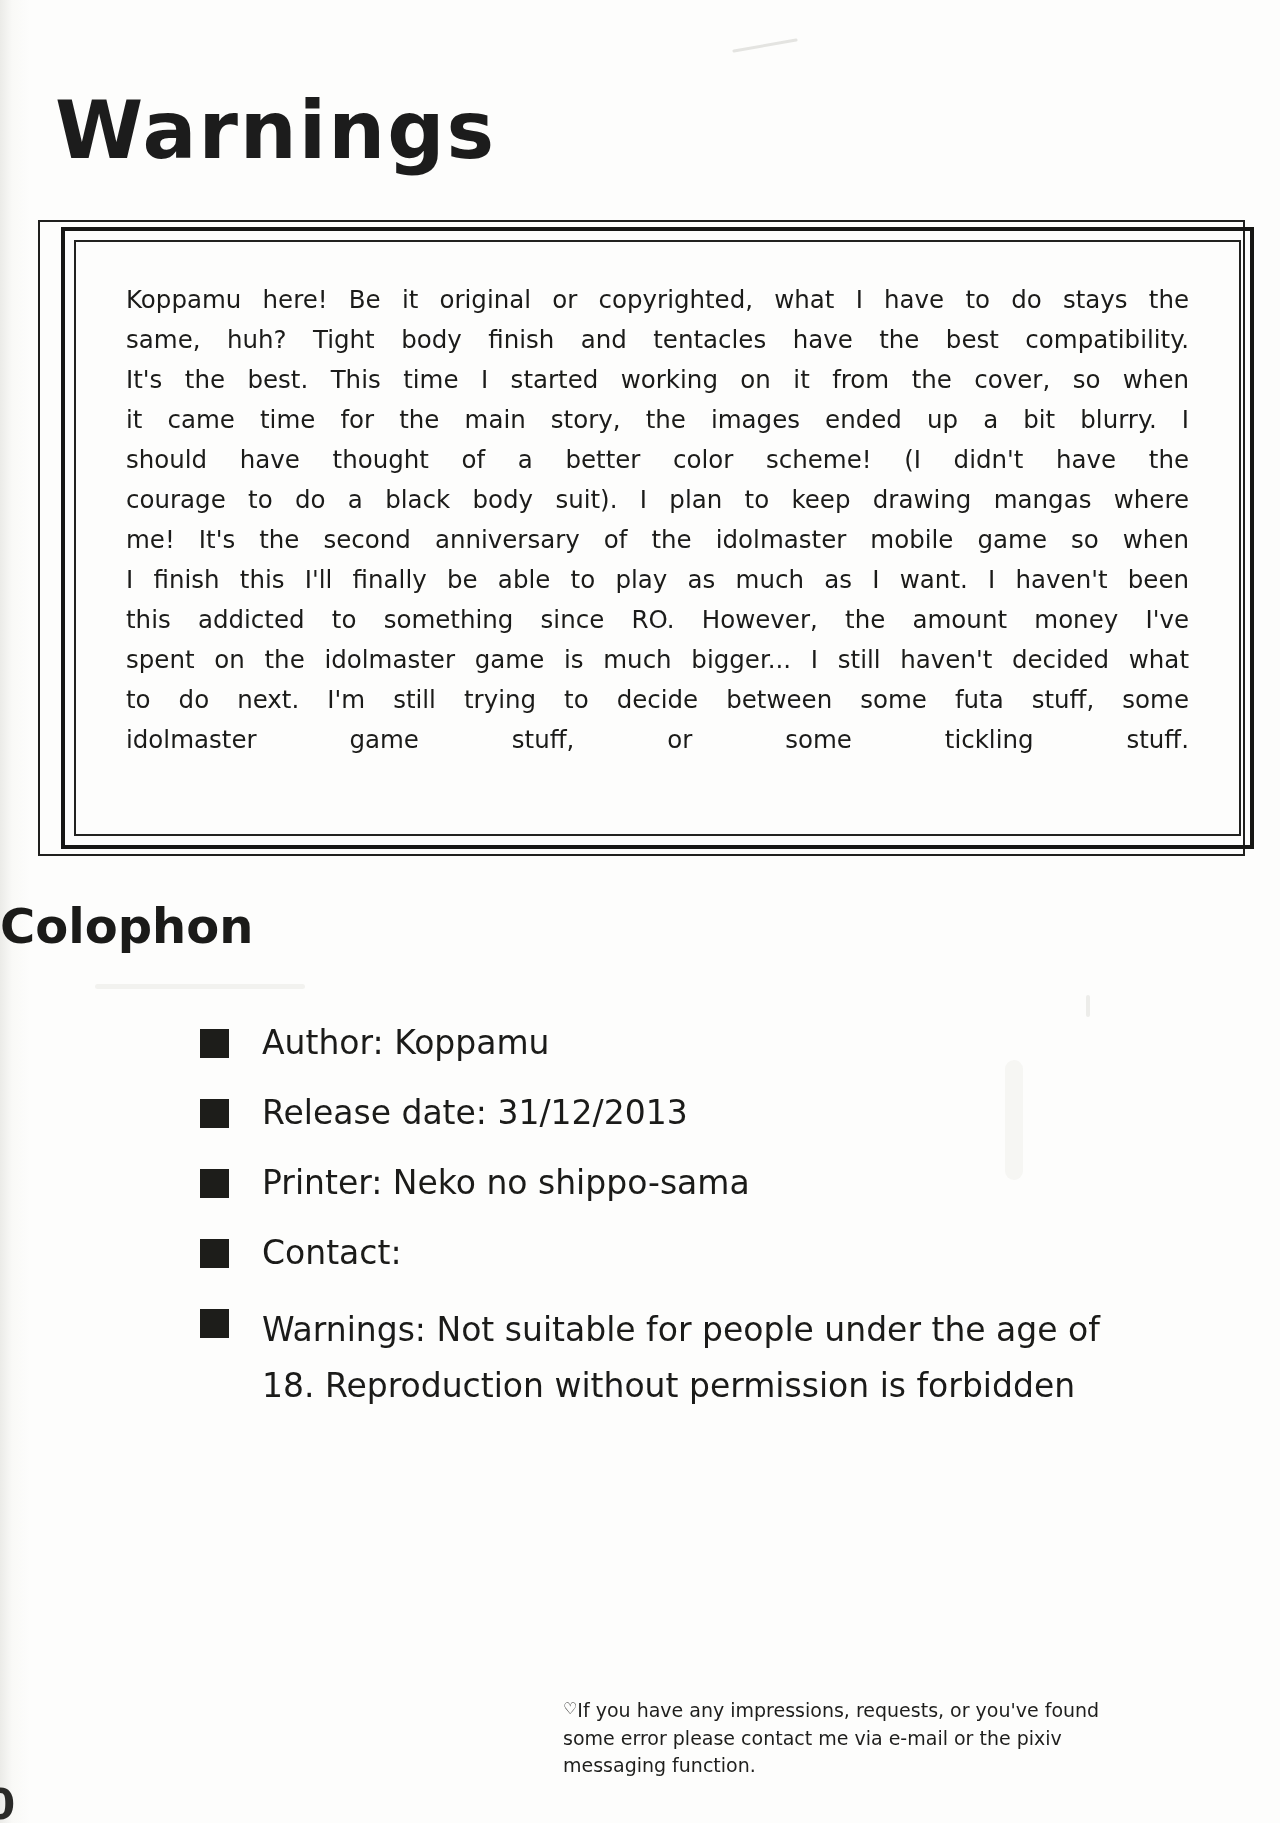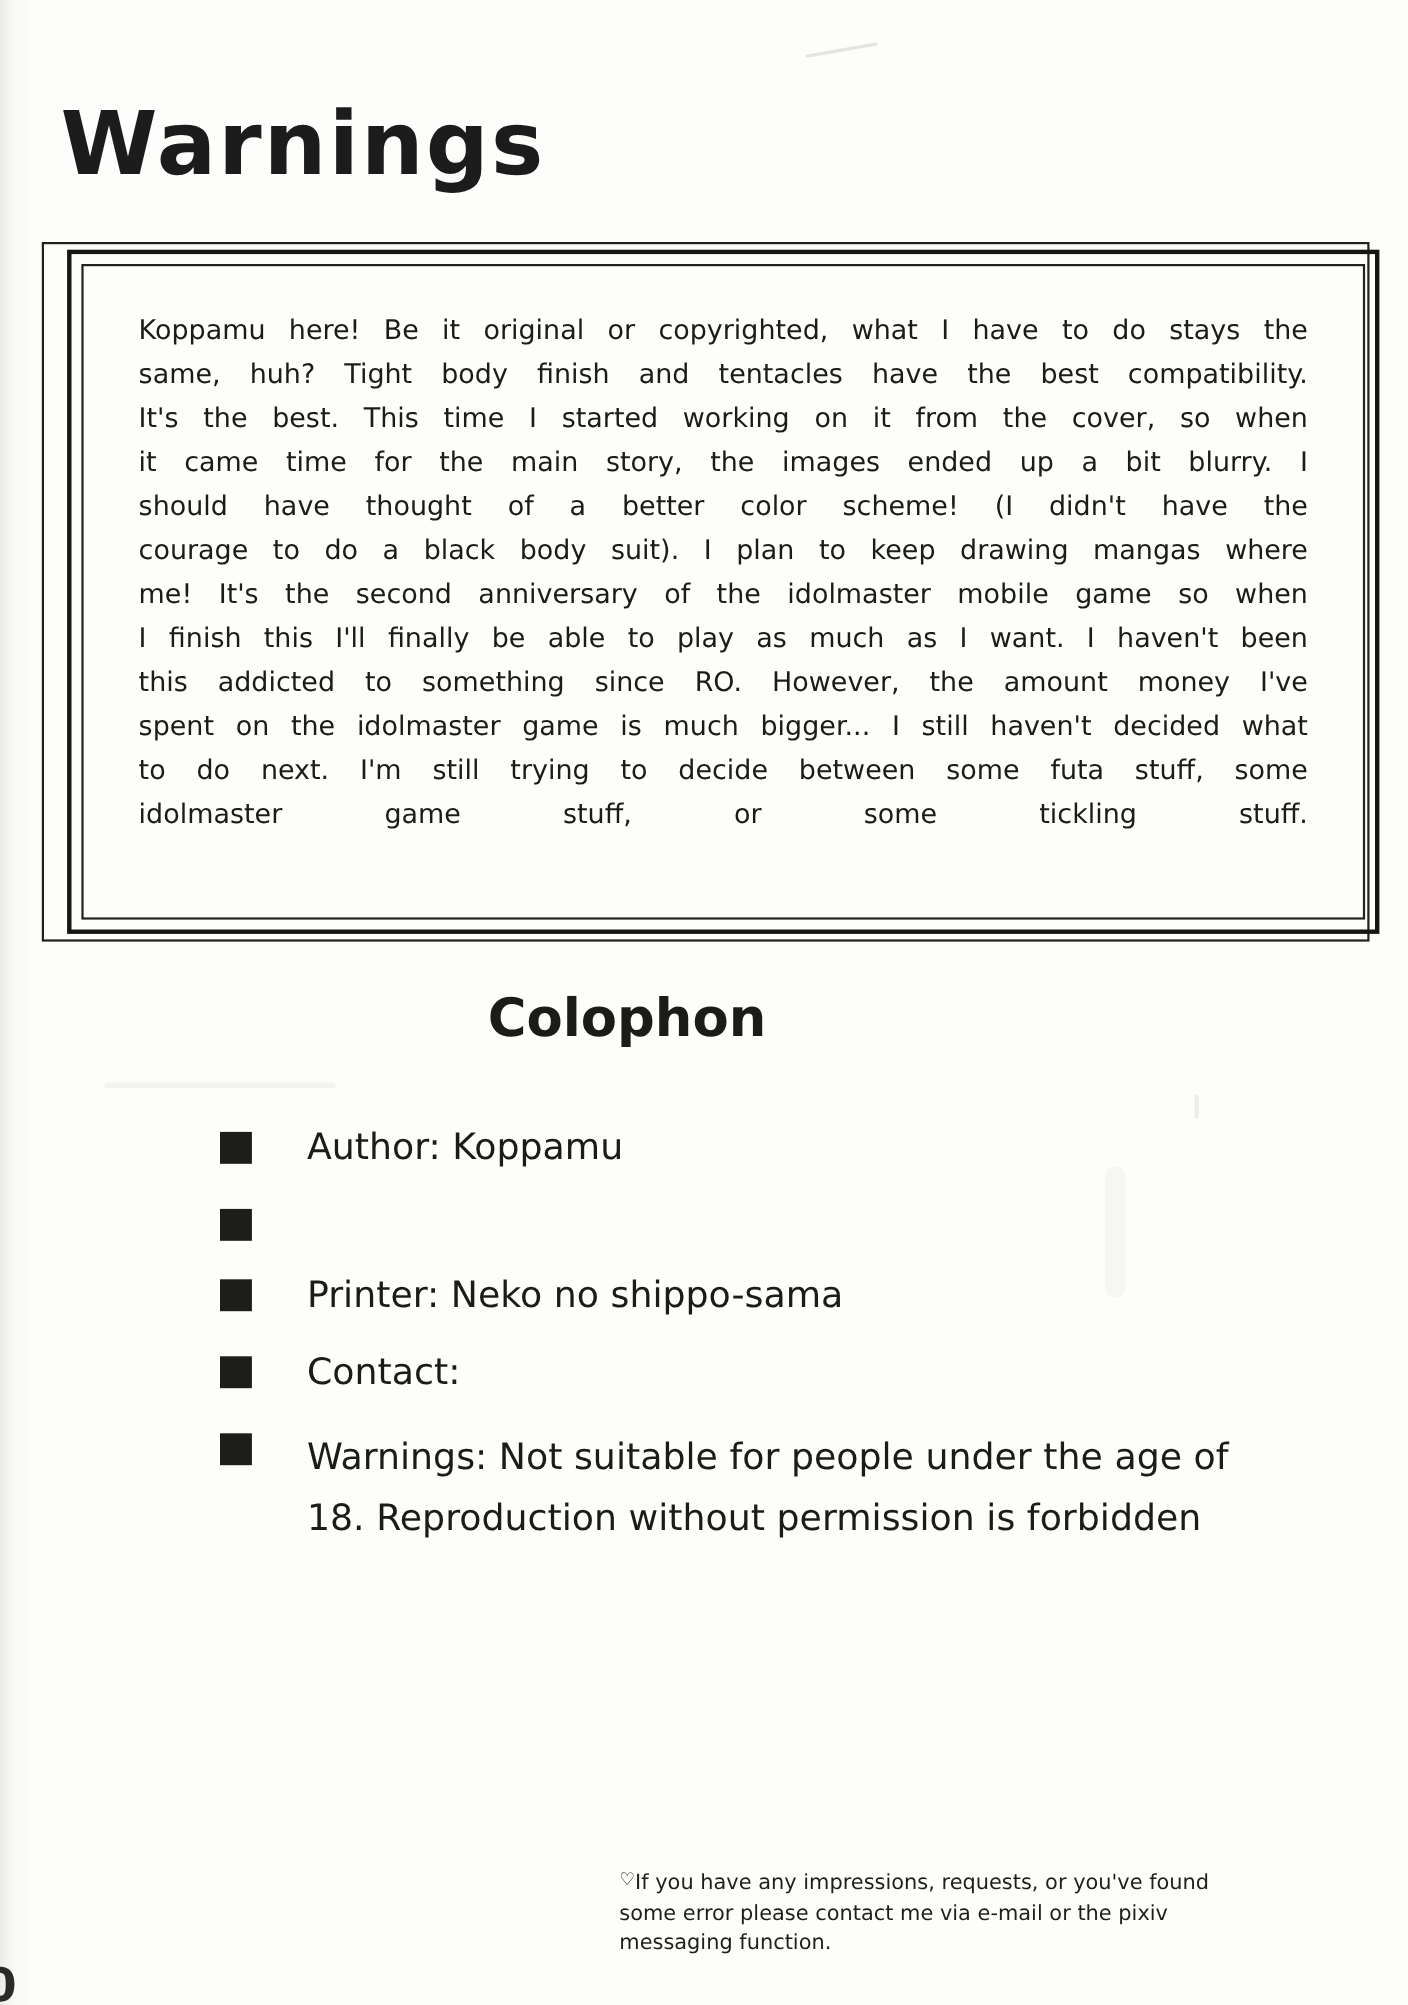--- a/index.html
+++ b/index.html
@@ -58,37 +58,35 @@
     text-align-last: justify;
     color: #1b1b19;
     white-space: normal;
   }
 
   .colophon-heading {
     position: absolute;
     top: 898px;
     left: 0;
     width: 1140px;
-    text-align: center;
     font-size: 48px;
     font-weight: bold;
     color: #1b1b19;
   }
 
   .colophon-list {
     position: absolute;
     left: 200px;
     top: 1022px;
     width: 920px;
   }
   .colophon-item {
     display: flex;
     align-items: flex-start;
     margin-bottom: 28px;
-    gap: 17px;
   }
   .bullet {
     flex: 0 0 auto;
     width: 29px;
     height: 29px;
     background: #1d1d1a;
     margin-top: 7px;
     margin-right: 33px;
   }
   .item-text {
@@ -159,20 +157,21 @@
 
   <h2 class="colophon-heading">Colophon</h2>
 
   <div class="colophon-list">
     <div class="colophon-item">
       <span class="bullet"></span>
       <span class="item-text">Author: Koppamu</span>
     </div>
     <div class="colophon-item">
       <span class="bullet"></span>
+      <span class="item-text">Release date: 31/12/2013</span>
     </div>
     <div class="colophon-item">
       <span class="bullet"></span>
       <span class="item-text">Printer: Neko no shippo-sama</span>
     </div>
     <div class="colophon-item">
       <span class="bullet"></span>
       <span class="item-text">Contact:</span>
     </div>
     <div class="colophon-item warnings">

